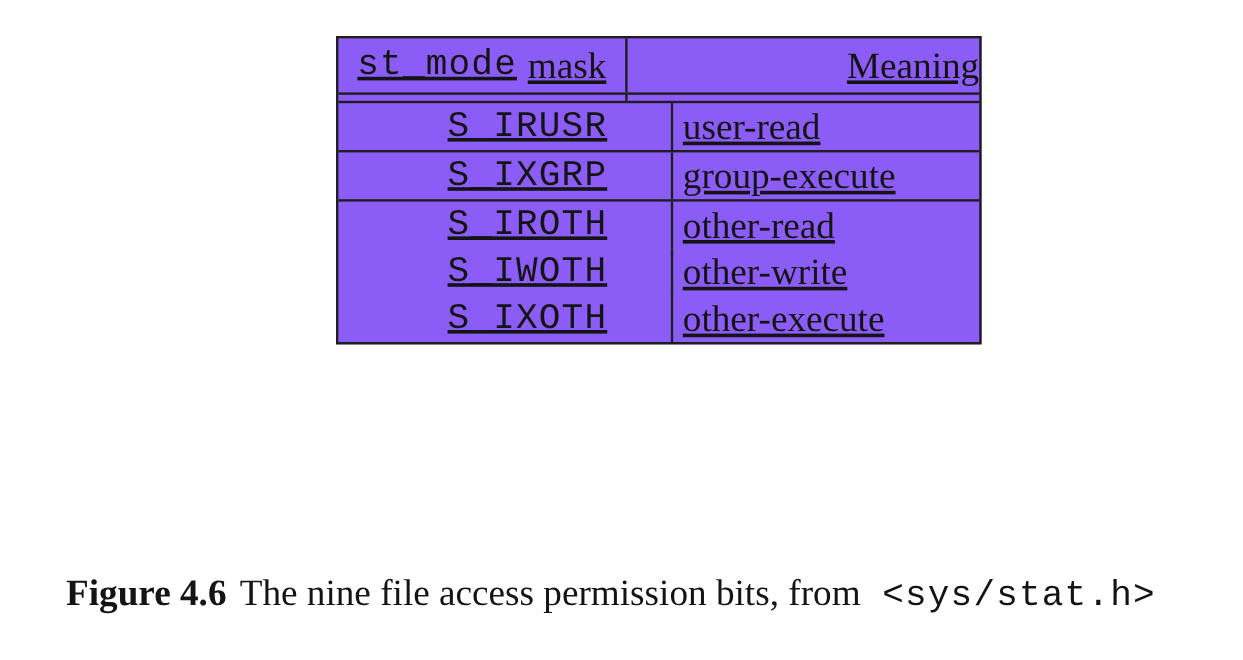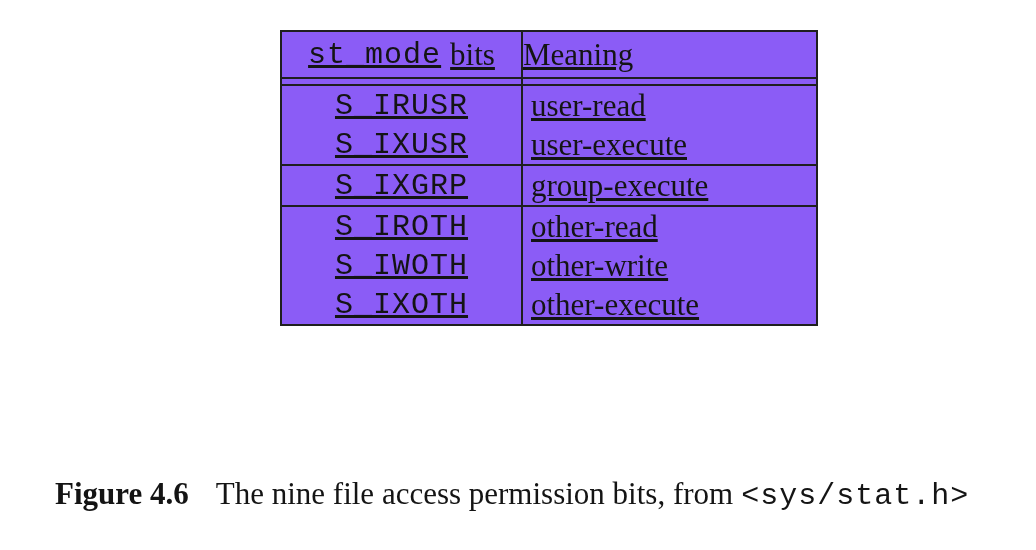--- a/index.html
+++ b/index.html
@@ -54,37 +54,38 @@
   }
   .c2 {
     flex: 1;
     box-sizing: border-box;
   }
   .header-row {
     height: 45px;
     border-bottom: 2px solid #1f1f1f;
   }
   .header-row .c2 {
-    text-align: left;
+    text-align: right;
   }
   .dbl-spacer {
     height: 5px;
     border-bottom: 2px solid #1f1f1f;
   }
   .dbl-spacer .c1 {
     height: 5px;
   }
   .group + .group {
     border-top: 2px solid #1f1f1f;
   }
   .data-row {
     height: 39px;
   }
   .data-row .c1 {
     font-size: 30px;
+    margin-left: 38px;
   }
   .data-row .c2 {
     font-size: 31px;
     padding-left: 8px;
     text-align: left;
   }
   .header-mono {
     font-size: 30px;
   }
   .header-serif {
@@ -98,55 +99,51 @@
   .caption {
     position: absolute;
     left: 55px;
     top: 476px;
     width: 960px;
     font-size: 31px;
     white-space: nowrap;
   }
   .caption-label {
     font-weight: bold;
-    margin-right: 27px;
+    margin-right: 11px;
   }
   .caption-code {
     font-size: 30px;
-    margin-left: 8px;
+    margin-left: 18px;
   }
 </style>
 </head>
 <body>
 
 <div class="page">
 
   <div class="perm-table">
 
     <div class="trow header-row">
       <div class="c1">
         <span class="mono header-mono">st_mode</span>
-        <span class="serif header-serif">bits</span>
+        <span class="serif header-serif">mask</span>
       </div>
       <div class="c2 serif meaning-header">Meaning</div>
     </div>
 
     <div class="trow dbl-spacer">
       <div class="c1"></div>
       <div class="c2"></div>
     </div>
 
     <div class="group">
       <div class="trow data-row">
         <div class="c1 mono">S_IRUSR</div>
         <div class="c2 serif">user-read</div>
-      </div>
-      <div class="trow data-row">
-        <div class="c1 mono">S_IXUSR</div>
-        <div class="c2 serif">user-execute</div>
       </div>
     </div>
 
     <div class="group">
       <div class="trow data-row">
         <div class="c1 mono">S_IXGRP</div>
         <div class="c2 serif">group-execute</div>
       </div>
     </div>
 

